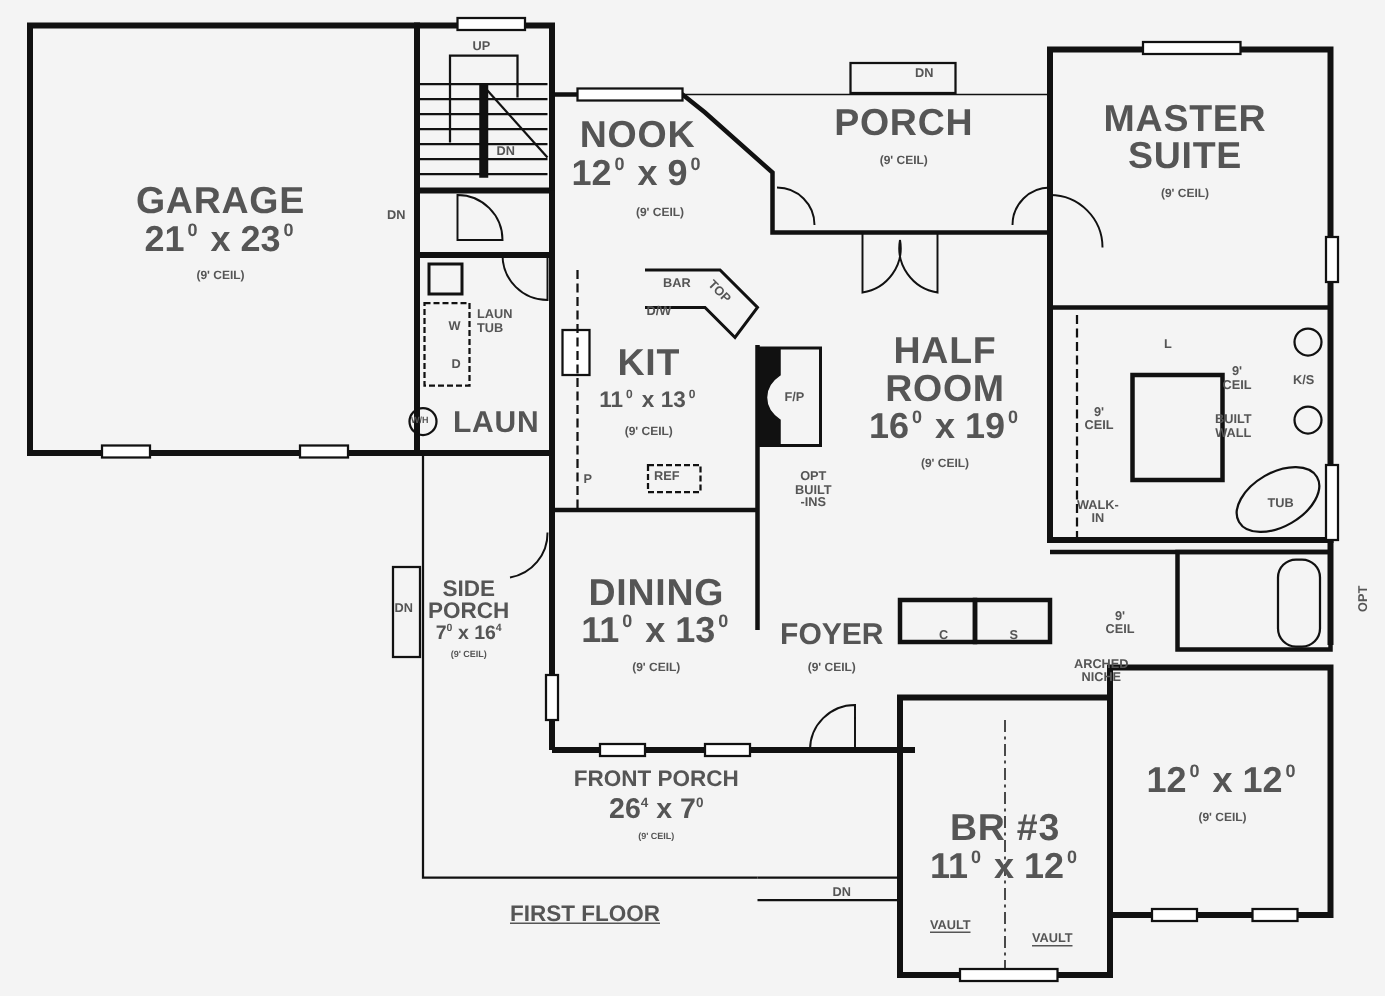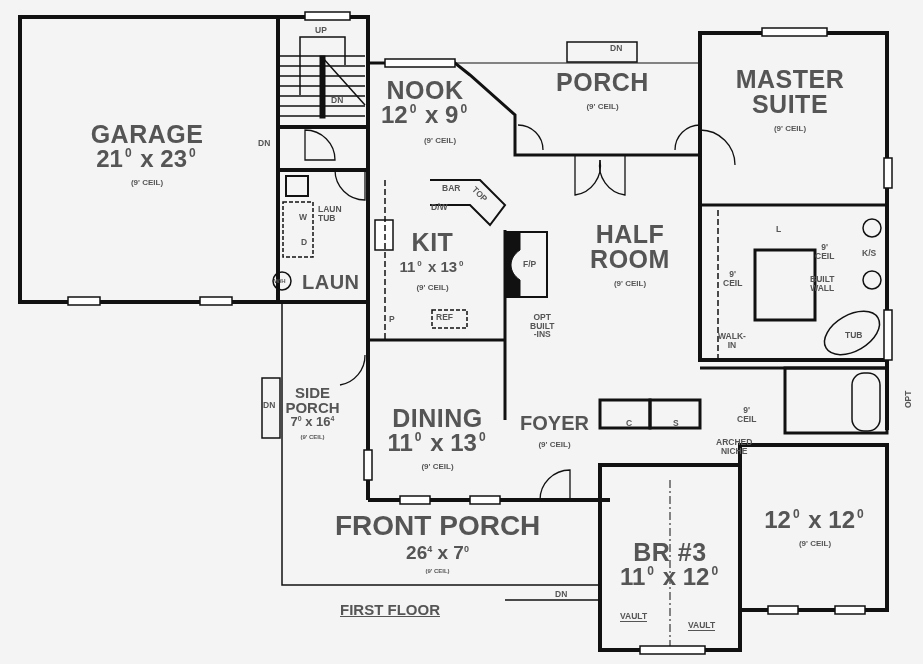--- a/index.html
+++ b/index.html
@@ -136,45 +136,46 @@
 
 <div class="lbl" style="left:395px;top:230px;width:75px">
   <div class="big">KIT</div>
   <div class="dim" style="font-size:15px;margin-top:4px"><span>11</span><sup style="font-size:8px;vertical-align:6px">0</sup> x <span>13</span><sup style="font-size:8px;vertical-align:6px">0</sup></div>
   <div class="ceil" style="margin-top:10px">(9' CEIL)</div>
 </div>
 
 <div class="lbl" style="left:560px;top:222px;width:140px">
   <div class="big">HALF</div>
   <div class="big">ROOM</div>
+  <div class="dim"><span>16</span><sup>0</sup> x <span>19</span><sup>0</sup></div>
   <div class="ceil" style="margin-top:8px">(9' CEIL)</div>
 </div>
 
 <div class="lbl big" style="left:302px;top:272px;font-size:20px">LAUN</div>
 
 <div class="lbl" style="left:285px;top:385px;width:55px">
   <div style="font-size:15px">SIDE</div>
   <div style="font-size:15px">PORCH</div>
   <div style="font-size:13px"><span>7</span><sup style="font-size:7px">0</sup> x <span>16</span><sup style="font-size:7px">4</sup></div>
   <div style="font-size:6px;margin-top:6px">(9' CEIL)</div>
 </div>
 
-<div class="lbl" style="left:370px;top:406px;width:135px">
+<div class="lbl" style="left:370px;top:383px;width:135px">
   <div class="big">DINING</div>
   <div class="dim"><span>11</span><sup>0</sup> x <span>13</span><sup>0</sup></div>
   <div class="ceil" style="margin-top:8px">(9' CEIL)</div>
 </div>
 
 <div class="lbl" style="left:512px;top:413px;width:85px">
   <div style="font-size:20px">FOYER</div>
   <div class="ceil" style="margin-top:8px">(9' CEIL)</div>
 </div>
 
 <div class="lbl" style="left:335px;top:512px;width:205px">
-  <div style="font-size:28px">FRONT PORCH</div>
+  <div style="font-size:15px">FRONT PORCH</div>
   <div style="font-size:19px;margin-top:3px"><span>26</span><sup style="font-size:9px">4</sup> x <span>7</span><sup style="font-size:9px">0</sup></div>
   <div style="font-size:6px;margin-top:6px">(9' CEIL)</div>
 </div>
 
 <div class="lbl" style="left:340px;top:602px;font-size:15px;text-decoration:underline">FIRST FLOOR</div>
 
 <div class="lbl" style="left:602px;top:540px;width:136px">
   <div class="big">BR #3</div>
   <div class="dim"><span>11</span><sup>0</sup> x <span>12</span><sup>0</sup></div>
 </div>

